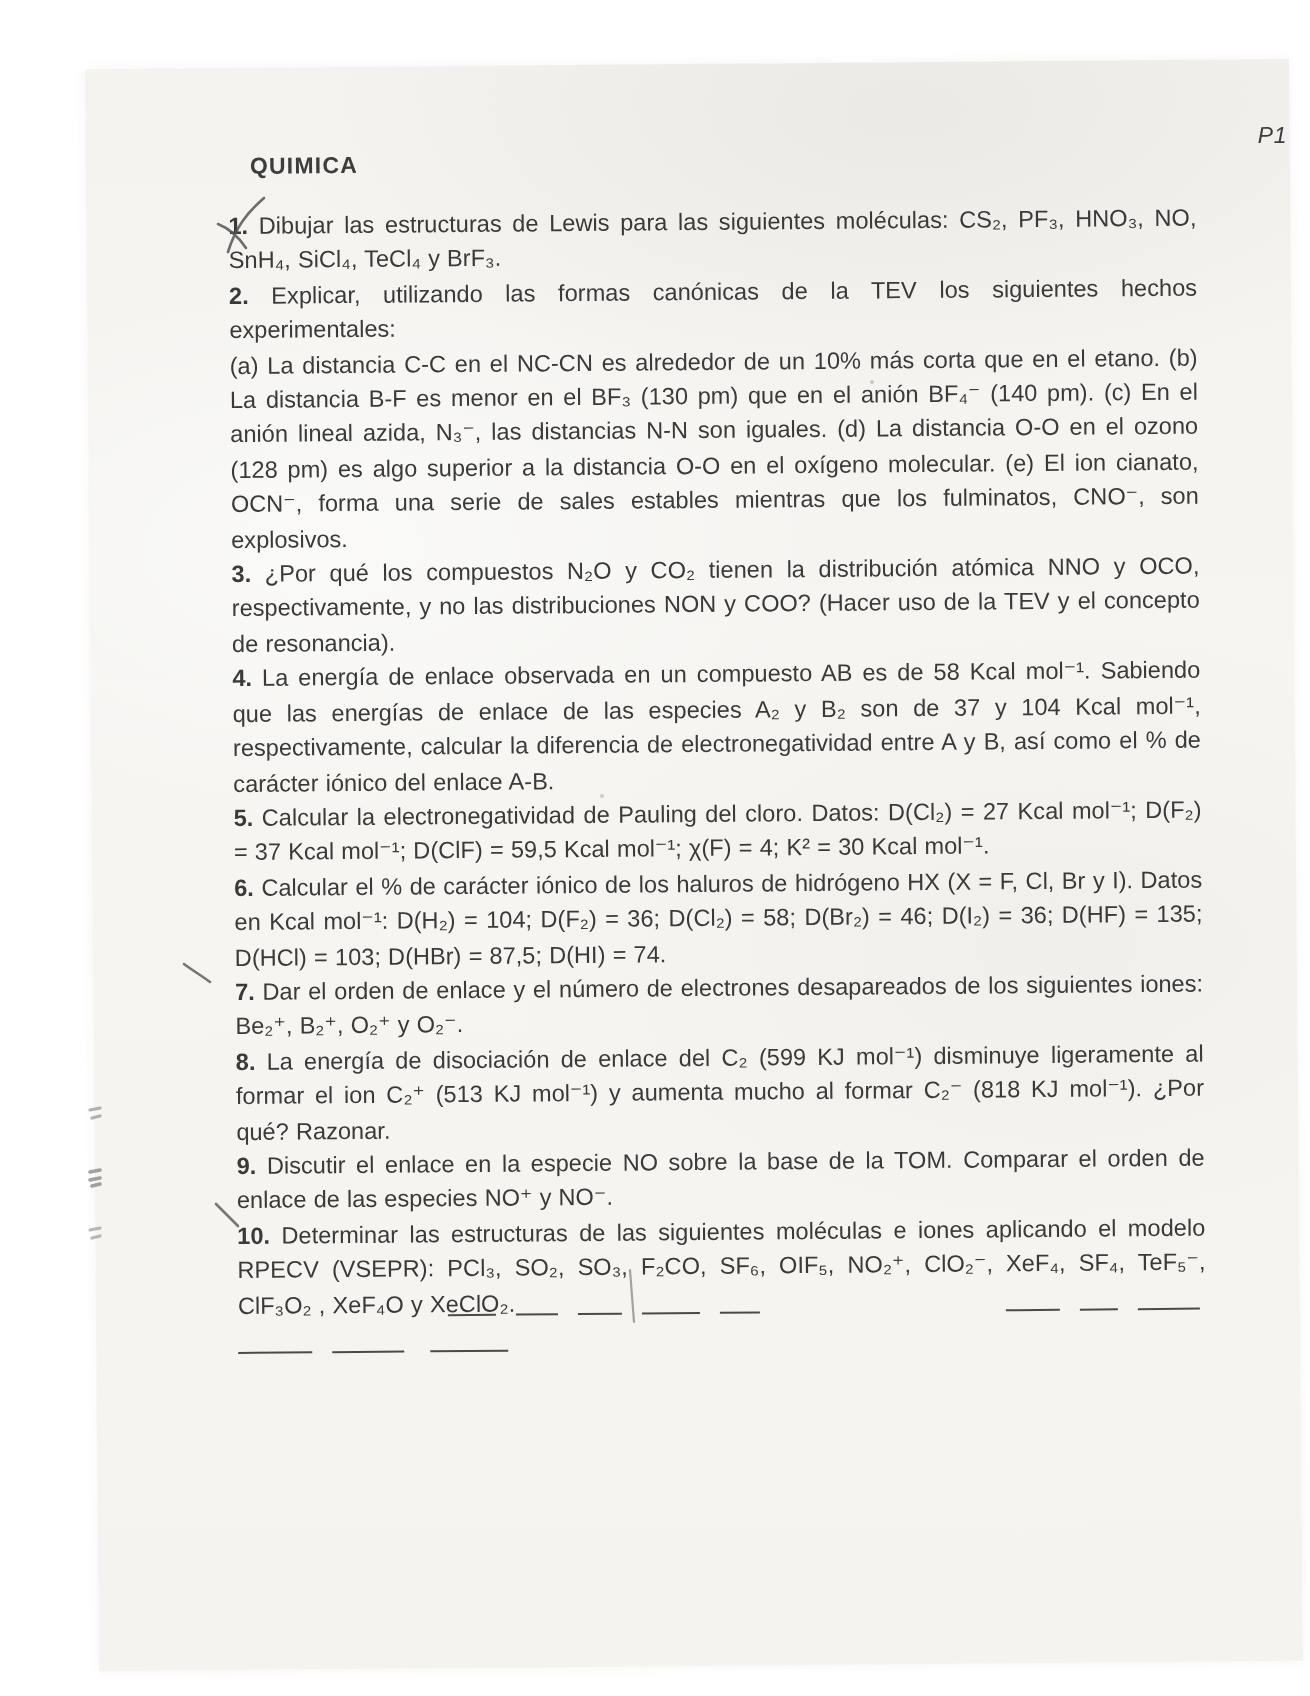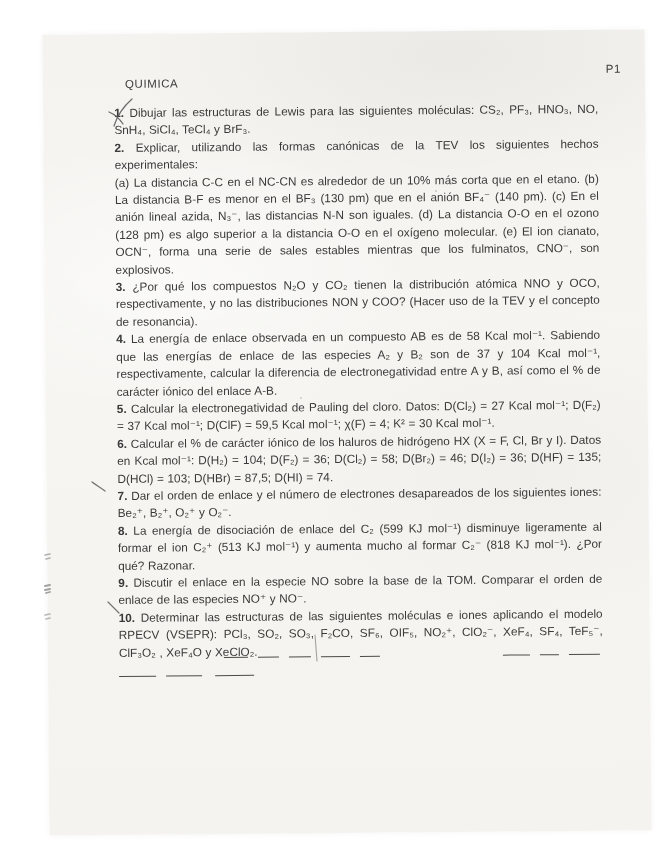--- a/index.html
+++ b/index.html
@@ -12,25 +12,25 @@
     transform:rotate(-0.5deg);
     background:
       radial-gradient(85% 30% at 68% 3%, rgba(213,211,206,0.30), rgba(213,211,206,0) 60%),
       radial-gradient(60% 25% at 20% 30%, rgba(255,255,255,0.55), rgba(255,255,255,0) 70%),
       radial-gradient(70% 30% at 80% 55%, rgba(222,220,215,0.22), rgba(222,220,215,0) 65%),
       linear-gradient(180deg,#f4f3f0 0%,#f6f5f2 45%,#f4f3ef 100%);
     box-shadow:0 0 7px rgba(0,0,0,0.045);
   }
   .course{
     position:absolute;left:82px;top:44px;
-    font-size:11.5px;color:#3d3d3d;letter-spacing:0.6px;font-weight:400;
+    font-size:11.5px;color:#3d3d3d;letter-spacing:0.6px;font-weight:700;
   }
   .pagenum{
-    position:absolute;left:563px;top:33px;
-    font-size:11.5px;color:#3d3d3d;letter-spacing:0.4px;
+    position:absolute;left:586px;top:33px;
+    font-size:11.5px;color:#3d3d3d;letter-spacing:0.4px;font-style:italic;
   }
   .content{
     position:absolute;left:71px;top:71px;width:484px;
     font-size:11.8px;line-height:17.4px;color:#3a3a3a;
     text-align:justify;word-spacing:0.3px;
   }
   .q{margin:0;padding:0;}
   .qnum{font-weight:bold;}
   .u{border-bottom:1.1px solid #4a4a4a;padding-bottom:16px;}
   .marks{position:absolute;left:0;top:0;pointer-events:none;}

